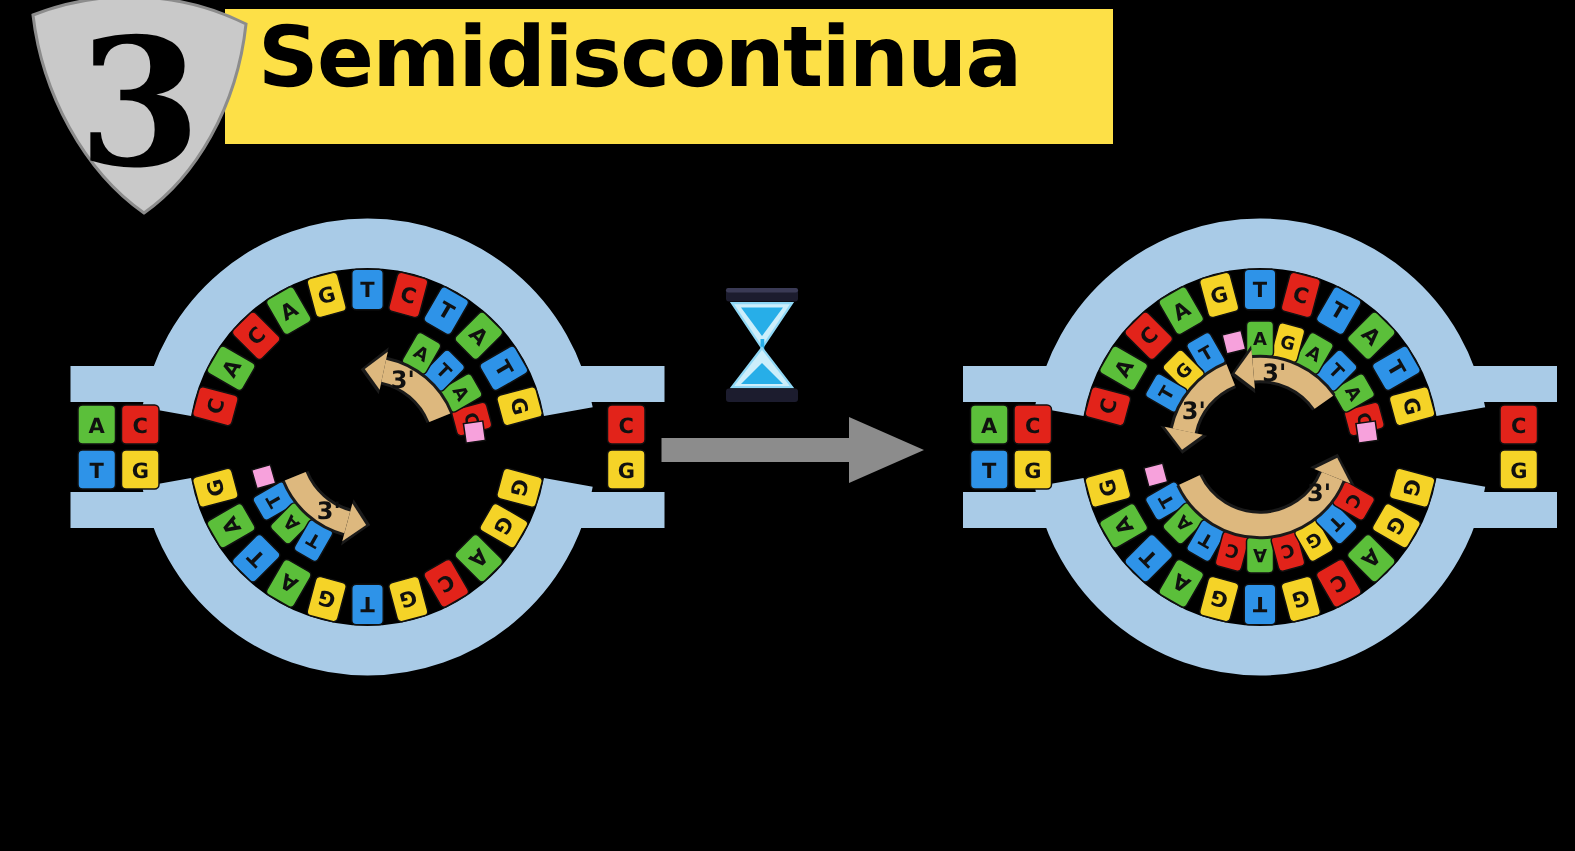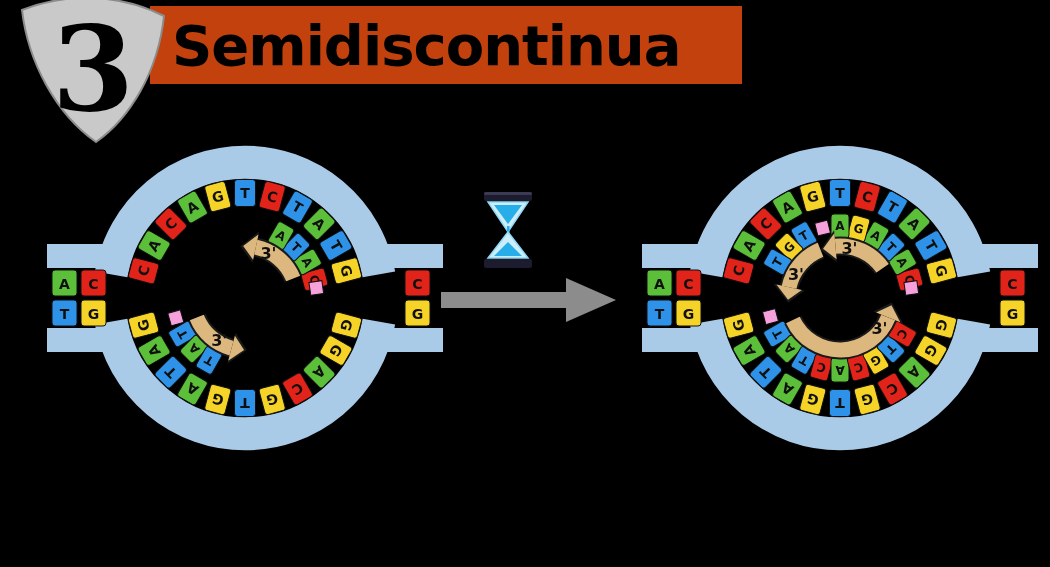--- a/index.html
+++ b/index.html
@@ -1,21 +1,21 @@
 <!DOCTYPE html>
 <html><head>
 <meta charset="utf-8">
 <style>
   html,body{margin:0;padding:0;}
   body{width:1050px;height:567px;background:#000;position:relative;overflow:hidden;
        font-family:"DejaVu Sans", sans-serif;}
   .canvas{position:absolute;inset:0;}
   .badge{position:absolute;left:8px;top:0;width:165px;height:150px;z-index:3;}
-  .title-banner{position:absolute;left:150px;top:6px;width:592px;height:78px;
-       background:#c2410c;z-index:2;display:flex;align-items:center;}
+  .title-banner{position:absolute;left:150px;top:6px;width:592px;height:90px;
+       background:#fde047;z-index:2;display:flex;}
   .title-text{font-weight:bold;font-size:56px;color:#000;padding-left:22px;
        letter-spacing:-1px;white-space:nowrap;}
   .bubble{position:absolute;width:400px;height:400px;top:98px;}
   .bubble-left{left:45px;}
   .bubble-right{left:640px;}
   .hourglass{position:absolute;left:482px;top:192px;width:52px;height:76px;}
   .transition-arrow{position:absolute;left:438px;top:270px;width:182px;height:60px;}
   svg text{font-family:"DejaVu Sans", sans-serif;font-weight:bold;}
   .badge-num{font-family:"DejaVu Serif", serif;font-weight:bold;}
 </style>

